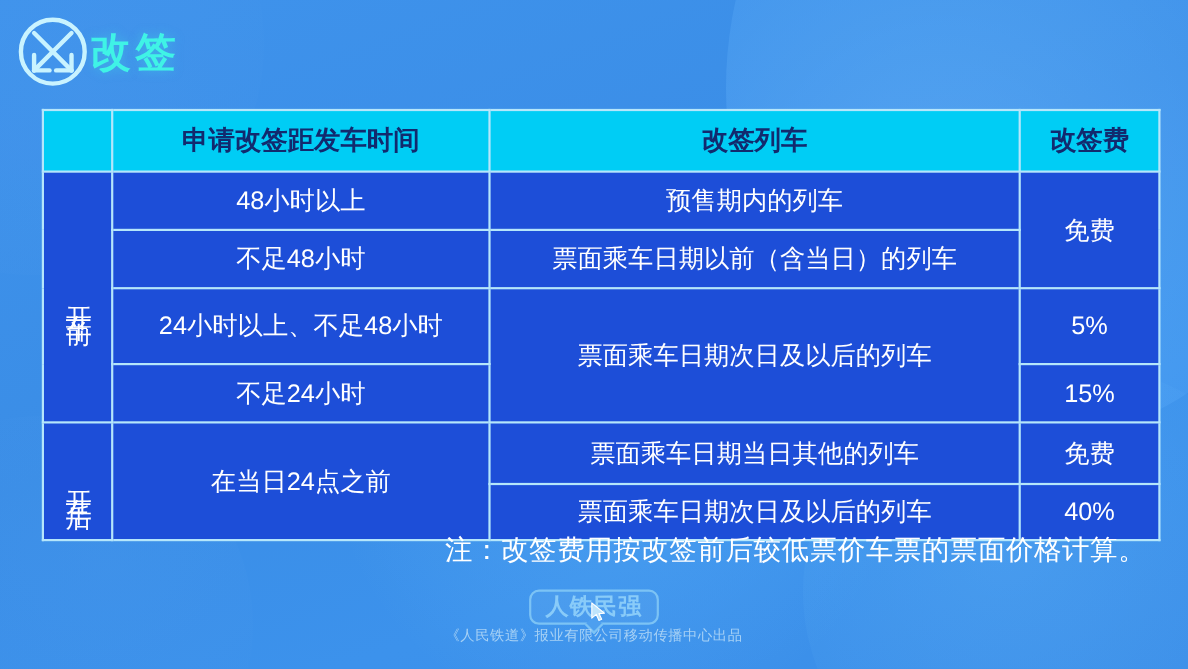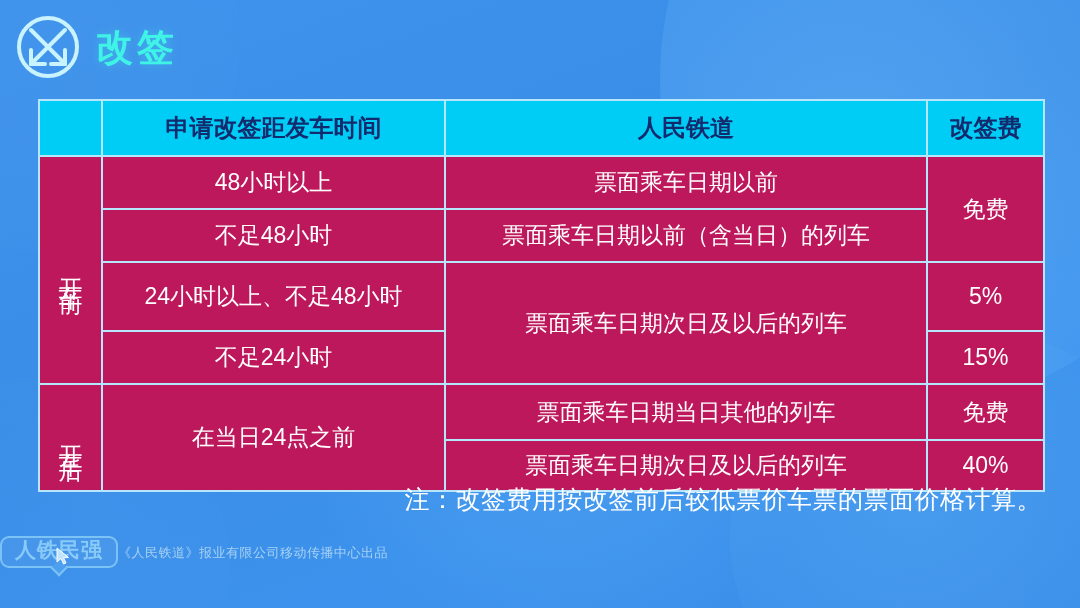--- a/index.html
+++ b/index.html
@@ -57,21 +57,20 @@
 
   .page { position: relative; z-index: 5; width: 1080px; height: 608px; }
 
   
   .header {
     position: absolute;
     left: 14px;
     top: 13px;
     display: flex;
     align-items: center;
-    gap: 14px;
   }
   .header-icon { width: 68px; height: 68px; display: block; }
   .header-title {
     font-size: 37px;
     font-weight: bold;
     color: #3ff3e6;
     letter-spacing: 4px;
     line-height: 1;
     text-shadow: 0 0 10px rgba(60,240,230,0.35);
   }
@@ -86,37 +85,37 @@
   table.fee-table {
     border-collapse: collapse;
     width: 1005px;
     table-layout: fixed;
   }
   table.fee-table td {
     border: 2px solid #b5e6fb;
     text-align: center;
     vertical-align: middle;
     color: #ffffff;
-    background: #be185d;
+    background: #1d4ed8;
     font-size: 23px;
     line-height: 1.25;
     padding: 4px 8px;
   }
   table.fee-table td.hdr {
     background: #00cdf5;
     color: #122a6e;
     font-weight: bold;
     font-size: 24px;
     height: 56px;
     padding: 4px 6px;
   }
   td.col-a { width: 63px; }
   td.col-b { width: 343px; }
   td.col-c { width: 482px; }
-  td.col-d { width: 117px; }
+  td.col-d { width: 127px; }
 
   .vtext {
     writing-mode: vertical-rl;
     text-orientation: upright;
     letter-spacing: 6px;
     font-size: 24px;
     line-height: 1;
     display: inline-block;
   }
 
@@ -133,22 +132,22 @@
     white-space: nowrap;
   }
 
   
   .logo-area {
     position: absolute;
     left: 0;
     right: 0;
     top: 536px;
     display: flex;
+    flex-direction: column;
     align-items: center;
-    font-family: Liberation Mono, monospace;
   }
   .logo-badge {
     position: relative;
     border: 2px solid #7cc3f5;
     border-radius: 9px;
     padding: 2px 13px 3px;
     background: rgba(255,255,255,0.05);
   }
   .logo-text {
     font-size: 21px;
@@ -213,30 +212,30 @@
     <span class="header-title">改签</span>
   </div>
 
   <div class="tbl-wrap">
     <table class="fee-table">
       <tbody>
 
         <tr>
           <td class="hdr col-a"></td>
           <td class="hdr col-b">申请改签距发车时间</td>
-          <td class="hdr col-c">人民铁道</td>
+          <td class="hdr col-c">改签列车</td>
           <td class="hdr col-d">改签费</td>
         </tr>
 
         <tr>
           <td class="col-a" rowspan="4">
             <span class="vtext">开车前</span>
           </td>
           <td class="col-b" style="height:53px">48小时以上</td>
-          <td class="col-c left-align">票面乘车日期以前</td>
+          <td class="col-c left-align">预售期内的列车</td>
           <td class="col-d" rowspan="2">免费</td>
         </tr>
 
         <tr>
           <td class="col-b" style="height:53px">不足48小时</td>
           <td class="col-c left-align">票面乘车日期以前（含当日）的列车</td>
         </tr>
 
         <tr>
           <td class="col-b" style="height:69px">24小时以上、不足48小时</td>

